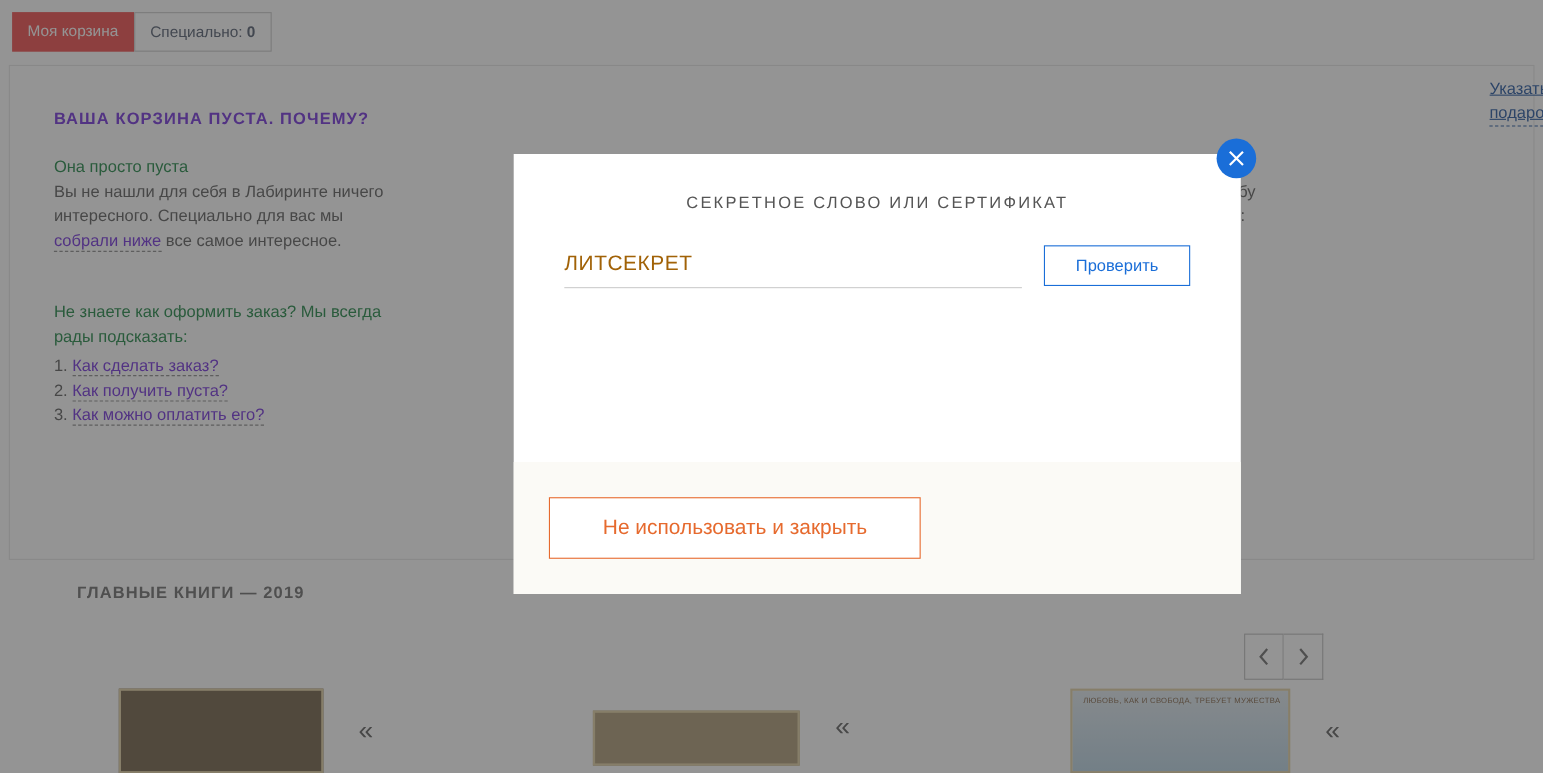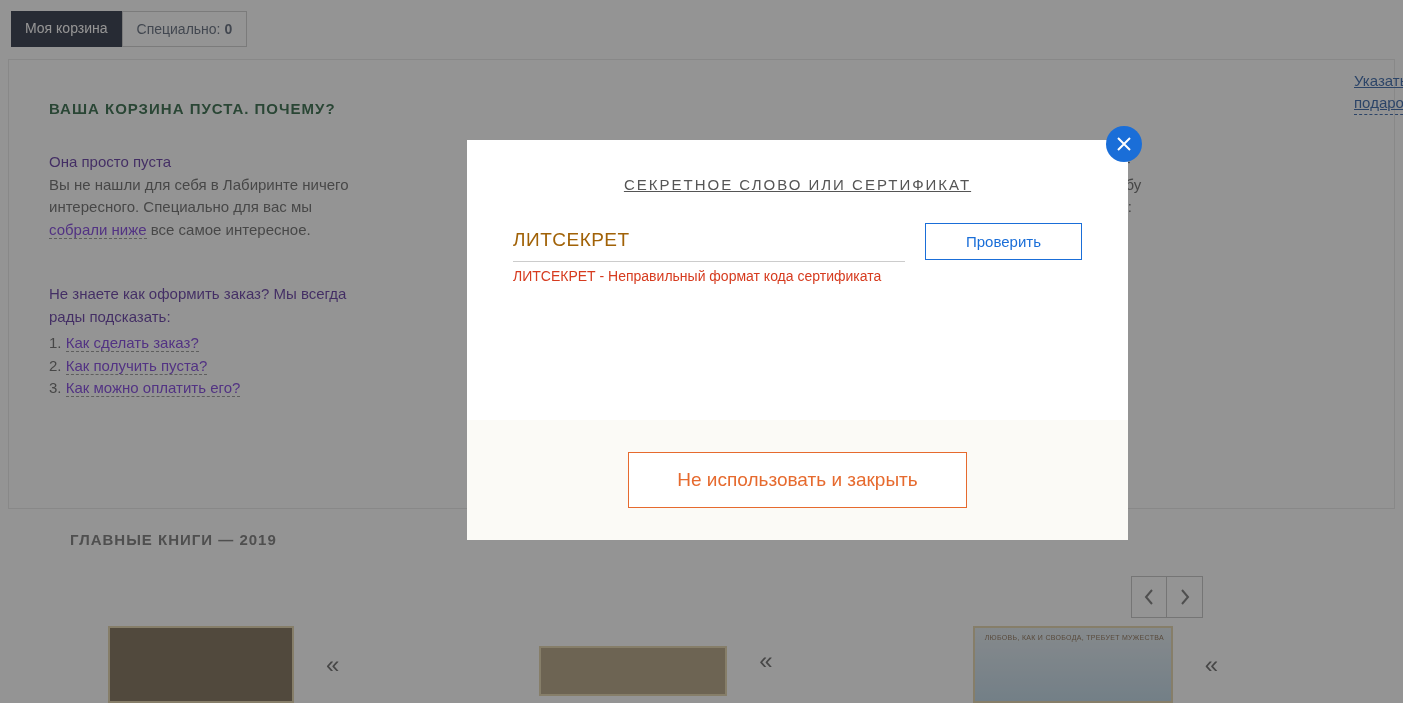--- a/index.html
+++ b/index.html
@@ -21,57 +21,57 @@
   .tabs {
     display: flex;
     padding: 11px 0 0 11px;
   }
   .tab {
     font-size: 14px;
     padding: 9px 14px;
     cursor: pointer;
   }
   .tab.active {
-    background: #0f172a;
+    background: #ef4444;
     color: #fff;
   }
   .tab.inactive {
     background: #fff;
     color: #4a5568;
     border: 1px solid #c8c8c8;
   }
   .tab.inactive .count { font-weight: 700; }
   
   .panel {
     margin: 12px 8px 0 8px;
     background: #fff;
     border: 1px solid #e5e5e5;
     padding: 40px;
     position: relative;
     height: 450px;
   }
   .panel h2 {
     font-size: 15px;
     letter-spacing: 1px;
-    color: #14532d;
+    color: #6d28d9;
     font-weight: 600;
-    margin-bottom: 34px;
+    margin-bottom: 24px;
   }
   .cols {
     display: flex;
     gap: 60px;
   }
   .col {
     width: 350px;
     font-size: 15px;
     line-height: 1.5;
     color: #555;
   }
   .col .lead {
-    color: #4c1d95;
+    color: #15803d;
   }
   .col a, .linkish {
     color: #6d28d9;
     text-decoration: none;
     border-bottom: 1px dashed #888;
   }
   .col ol { list-style: decimal inside; margin-top: 4px; }
   .col .block2 { margin-top: 42px; }
   .right-link {
     position: absolute;
@@ -174,21 +174,20 @@
     cursor: pointer;
   }
   .modal-close svg { width: 16px; height: 16px; }
   .modal-title {
     text-align: center;
     padding: 36px 20px 30px;
     font-size: 15px;
     letter-spacing: 2px;
     color: #555;
     font-weight: 500;
-    text-decoration: underline;
   }
   .modal-body {
     padding: 0 46px;
     display: flex;
     align-items: flex-start;
     gap: 20px;
   }
   .modal-input {
     flex: 1;
     border: none;
@@ -197,37 +196,36 @@
     padding: 6px 0 10px;
     color: #a16207;
     outline: none;
     letter-spacing: 0.5px;
   }
   .check-btn {
     background: #fff;
     border: 1px solid #1a6ed8;
     color: #1a6ed8;
     font-size: 15px;
-    padding: 9px 40px;
+    padding: 9px 28px;
     cursor: pointer;
   }
   .modal-error {
     padding: 6px 46px 0;
     color: #d63b1f;
     font-size: 14px;
   }
   .modal-footer {
     position: absolute;
     bottom: 0;
     left: 0;
     right: 0;
     background: #fbfaf6;
     padding: 32px;
     display: flex;
-    justify-content: center;
   }
   .close-btn {
     background: #fff;
     border: 1px solid #e66a2e;
     color: #e66a2e;
     font-size: 19px;
     padding: 16px 48px;
     cursor: pointer;
   }
 </style>
@@ -305,18 +303,17 @@
     <div class="modal-close">
       <svg viewBox="0 0 16 16">
           <path d="M2 2 L14 14 M14 2 L2 14" stroke="#fff" stroke-width="2" fill="none"></path>
         </svg>
     </div>
     <div class="modal-title">СЕКРЕТНОЕ СЛОВО ИЛИ СЕРТИФИКАТ</div>
     <div class="modal-body">
       <input class="modal-input" type="text" value="ЛИТСЕКРЕТ" style="">
       <button class="check-btn">Проверить</button>
     </div>
-    <div class="modal-error">ЛИТСЕКРЕТ - Неправильный формат кода сертификата</div>
     <div class="modal-footer">
       <button class="close-btn">Не использовать и закрыть</button>
     </div>
   </div>
 </div>
 
 </body></html>

